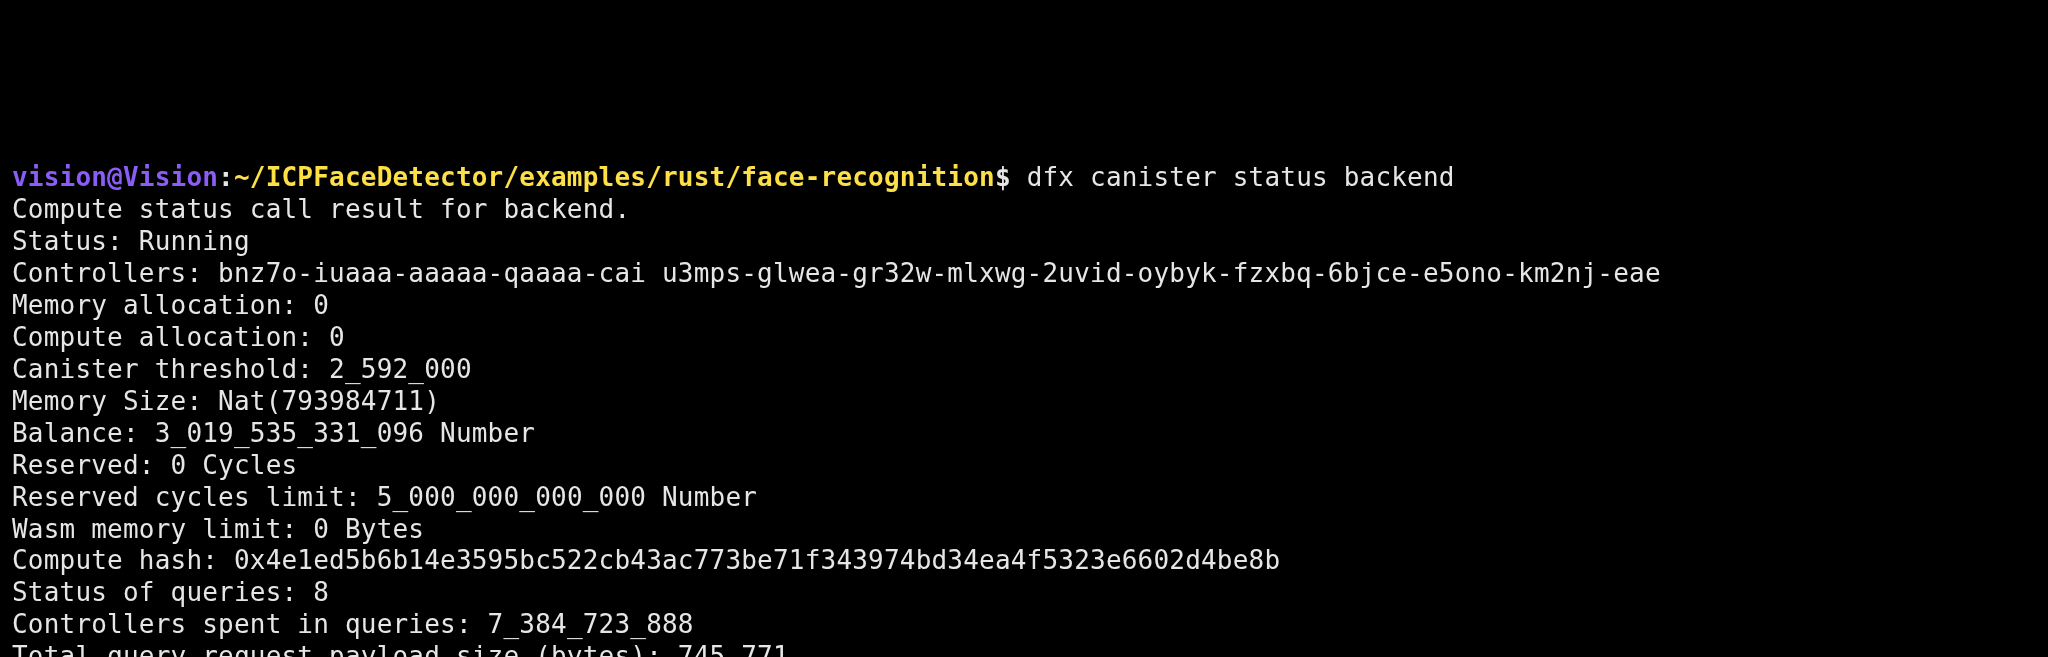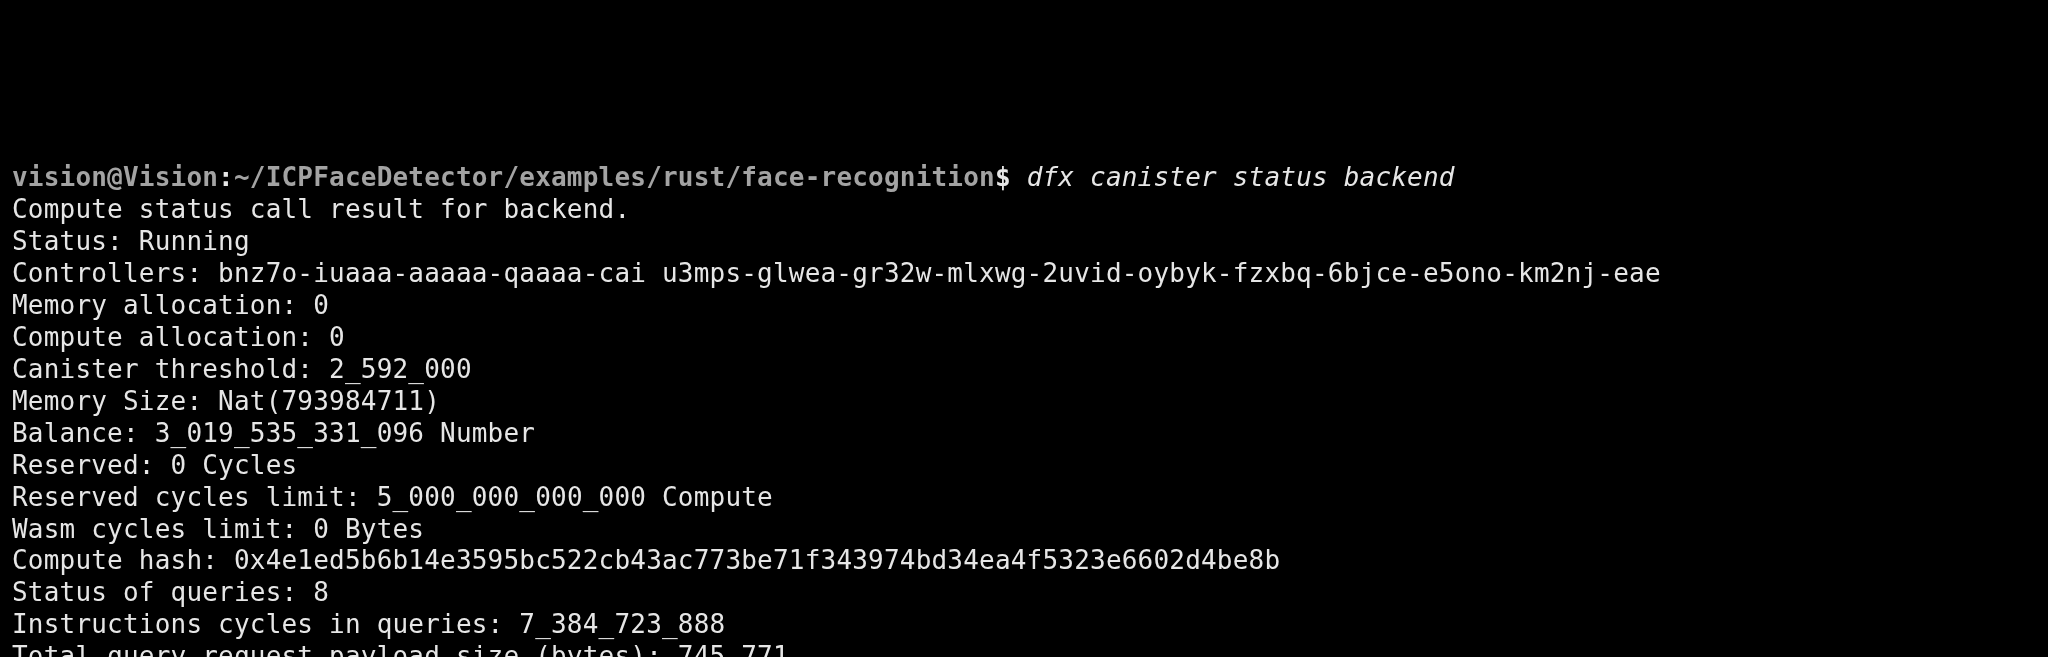--- a/index.html
+++ b/index.html
@@ -13,43 +13,43 @@
     white-space: pre;
     letter-spacing: 0.2px;
   }
   .terminal {
     padding: 2px 12px 0 12px;
     width: 2048px;
     height: 657px;
     box-sizing: border-box;
     overflow: hidden;
   }
-  .prompt-user { color: #a3a3a3; font-weight: bold; }
-  .prompt-path { color: #a3a3a3; font-weight: bold; }
+  .prompt-user { color: #8b5cf6; font-weight: bold; }
+  .prompt-path { color: #fde047; font-weight: bold; }
   .prompt-sep  { color: #e6e6e6; font-weight: bold; }
-  .cmd         { color: #e6e6e6; font-style: italic; }
+  .cmd         { color: #e6e6e6; }
 </style>
 </head>
 <body>
 
 
 
 <div class="terminal"><span class="prompt-user">vision@Vision</span><span class="prompt-sep">:</span><span class="prompt-path">~/ICPFaceDetector/examples/rust/face-recognition</span><span class="prompt-sep">$ </span><span class="cmd">dfx canister status backend</span>
 <span>Compute status call result for backend.</span>
 <span>Status: </span><span>Running</span>
 <span>Controllers: </span><span>bnz7o-iuaaa-aaaaa-qaaaa-cai u3mps-glwea-gr32w-mlxwg-2uvid-oybyk-fzxbq-6bjce-e5ono-km2nj-eae</span>
 <span>Memory allocation: </span><span>0</span>
 <span>Compute allocation: </span><span>0</span>
 <span>Canister threshold: </span><span>2_592_000</span>
 <span>Memory Size: </span><span>Nat(793984711)</span>
 <span>Balance: </span><span>3_019_535_331_096 Number</span>
 <span>Reserved: </span><span>0 Cycles</span>
-<span>Reserved cycles limit: </span><span>5_000_000_000_000 Compute</span>
-<span>Wasm cycles limit: </span><span>0 Bytes</span>
+<span>Reserved cycles limit: </span><span>5_000_000_000_000 Number</span>
+<span>Wasm memory limit: </span><span>0 Bytes</span>
 <span>Compute hash: </span><span>0x4e1ed5b6b14e3595bc522cb43ac773be71f343974bd34ea4f5323e6602d4be8b</span>
 <span>Status of queries: </span><span>8</span>
-<span>Instructions cycles in queries: </span><span>7_384_723_888</span>
+<span>Controllers spent in queries: </span><span>7_384_723_888</span>
 <span>Total query request payload size (bytes): </span><span>745_771</span>
 
 </div>
 
 
 
 
 </body></html>

